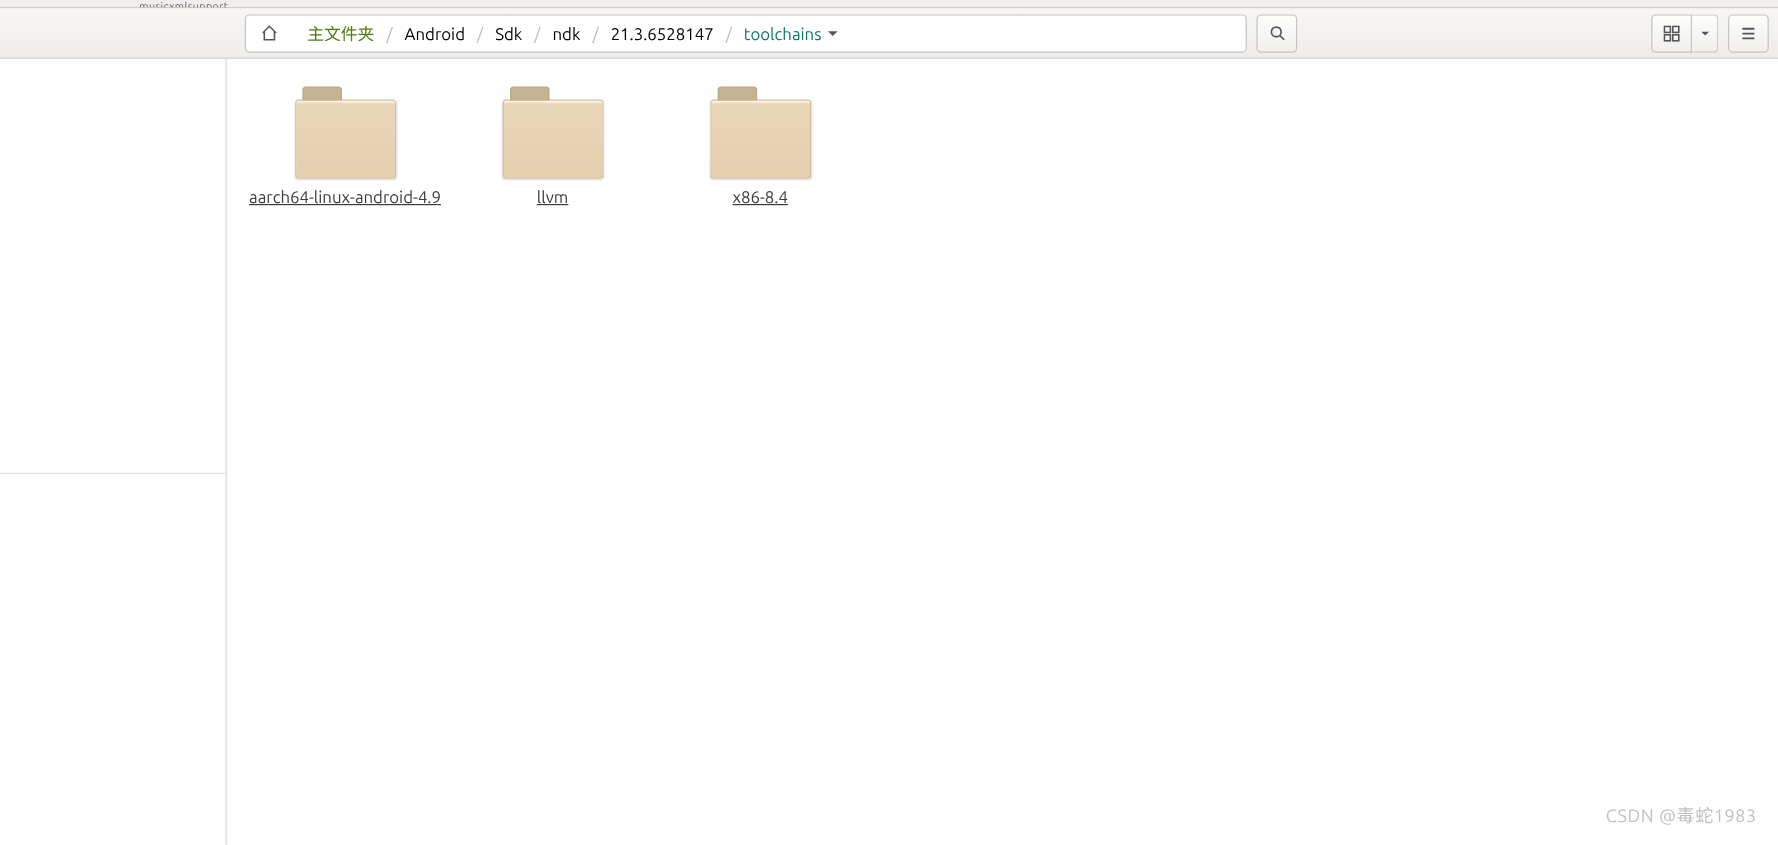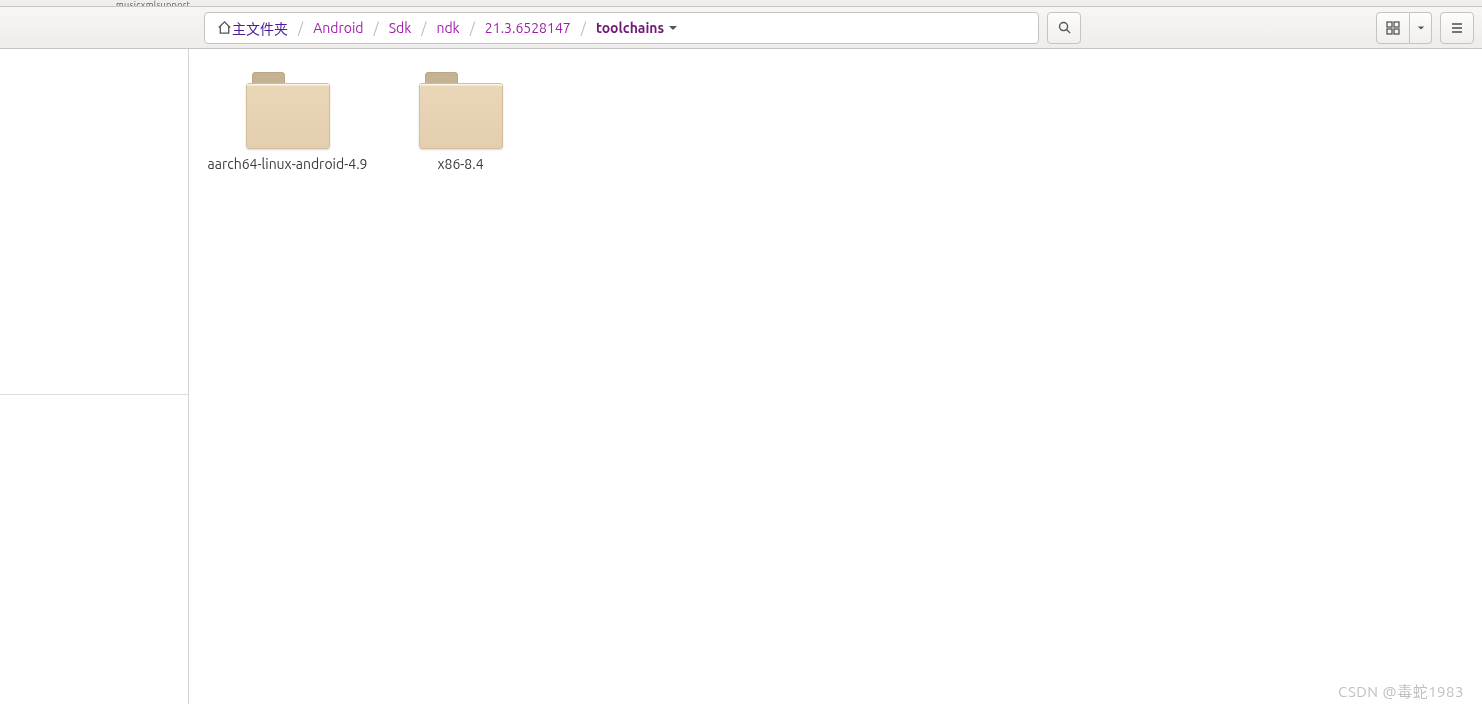--- a/index.html
+++ b/index.html
@@ -41,47 +41,47 @@
       border-radius:4px;
       margin-left: 15px;
       margin-right:8px;
       overflow:hidden;
     }
     .crumb {
       display:flex; align-items:center;
       padding:0 10px;
       height:100%;
       font-size:14px;
-      color:#a21caf;
+      color:#000000;
       cursor:pointer;
       white-space:nowrap;
     }
-    .crumb.home { padding-left:12px; gap:0; color:#4c1d95;}
-    .crumb.current { font-weight:700; color:#701a75;}
+    .crumb.home { padding-left:12px; gap:24px; color:#4d7c0f;}
+    .crumb.current { font-weight:400; color:#0f766e;}
     .sep { color:#bbb; font-size:14px; }
     .crumb-drop { margin-left:4px; }
     .btn {
       height:32px; min-width:34px;
       background:linear-gradient(#fdfdfc,#f0efee);
       border:1px solid #c7c3bf;
       border-radius:4px;
       display:flex; align-items:center; justify-content:center;
       cursor:pointer;
       color:#4a4a4a;
     }
     .btn-group { display:flex; }
     .btn-group .btn:first-child{ border-top-right-radius:0; border-bottom-right-radius:0;}
     .btn-group .btn:last-child{ border-top-left-radius:0; border-bottom-left-radius:0; border-left:none;}
     .toolbar-right { display:flex; align-items:center; gap:8px; margin-left:auto;}
     .content { display:flex; height:calc(100% - 49px);}
     .sidebar { width:189px; border-right:1px solid #d6d3d0; background:#fff; display:flex; flex-direction:column;}
     .sidebar-spacer{ flex:0 0 345px;}
     .sidebar-hr { height:1px; background:#ddd; margin:0;}
     .main { flex:1; background:#fff; padding:18px 12px; }
-    .grid { display:flex; flex-wrap:wrap; align-items:flex-start;}
+    .grid { display:flex; flex-wrap:wrap; align-items:flex-start;text-decoration:underline;}
     .item { width:173px; text-align:center; cursor:pointer; padding:4px 6px 10px;}
     .item .label { font-size:14px; color:#3c3c3c; line-height:1.3; margin-top:6px; word-break:break-word;}
     .folder {
       width:84px; height:78px; margin:0 auto; position:relative;
     }
     .folder .tab {
       position:absolute; top:1px; left:6px; width:33px; height:14px;
       background:#c5b293; border-radius:3px 3px 0 0;
       border:1px solid #b9a785;
     }
@@ -90,21 +90,21 @@
       background:linear-gradient(#ead7b8,#e3cfae);
       border:1px solid #d2be9c;
       border-radius:3px;
       box-shadow: inset 0 1px 0 rgba(255,255,255,0.5), 0 1px 2px rgba(0,0,0,0.15);
     }
     .folder .body::before{
       content:""; position:absolute; left:0; right:0; top:0; height:2px;
       background:rgba(255,255,255,0.4);
     }
     .watermark {
-      position:absolute; right:18px; bottom:3px;
+      position:absolute; right:18px; bottom:14px;
       font-size:15px; color:rgba(140,140,140,0.55);
       letter-spacing:0.5px;
       pointer-events:none;
     }
     svg { display:block; }
   </style>
 </head>
 <body>
 
 <div class="top-strip">
@@ -202,19 +202,26 @@
       <div class="tab"></div>
             <div class="body"></div>
     </div>
     <div class="label">aarch64-linux-android-4.9</div>
         </div>
         <div class="item">
     <div class="folder">
       <div class="tab"></div>
             <div class="body"></div>
     </div>
+    <div class="label">llvm</div>
+        </div>
+        <div class="item">
+    <div class="folder">
+      <div class="tab"></div>
+            <div class="body"></div>
+    </div>
     <div class="label">x86-8.4</div>
         </div>
       </div>
   </div>
 </div>
 
 <div class="watermark">CSDN @毒蛇1983</div>
 
 </body></html>

